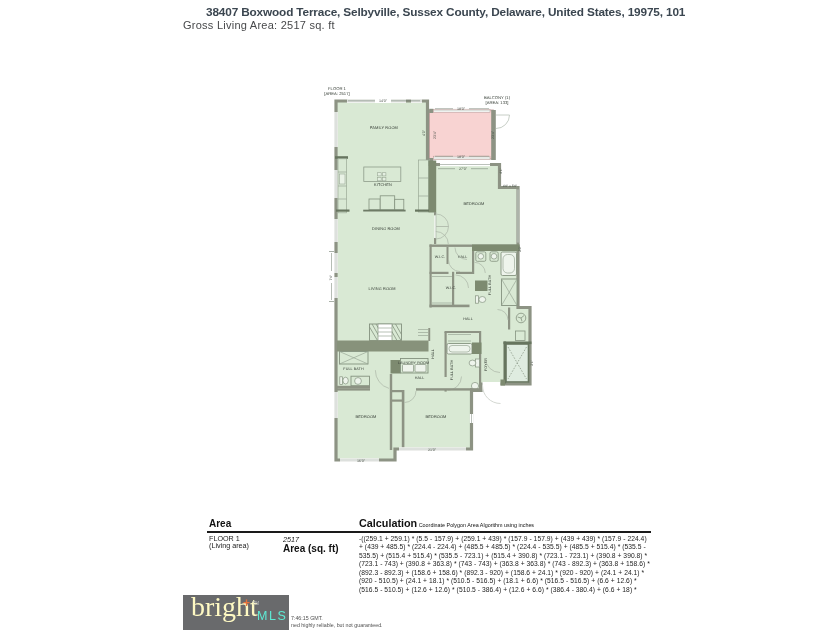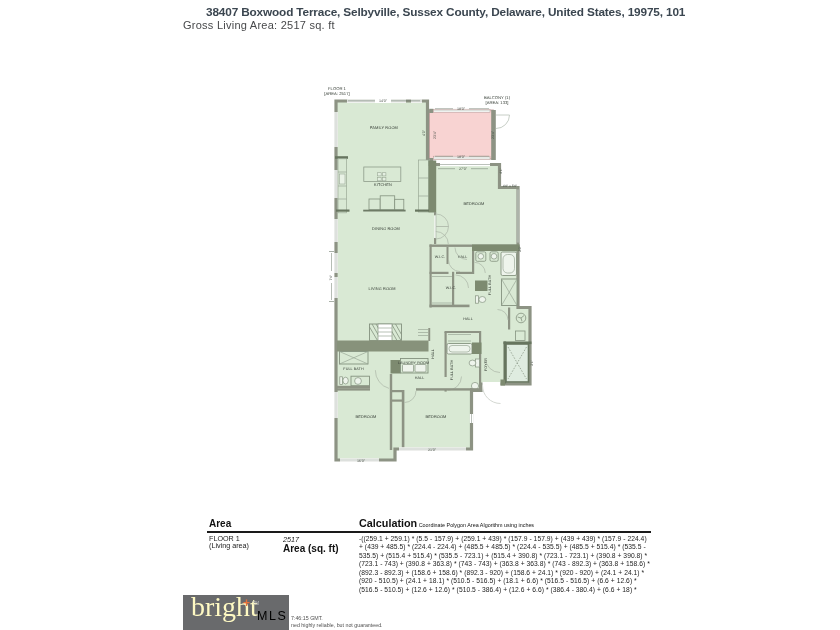--- a/index.html
+++ b/index.html
@@ -406,17 +406,17 @@
 <div class="abs" style="left:209px;top:534.5px;font-size:7.2px;color:#222;line-height:7.6px;">FLOOR 1<br>(Living area)</div>
 
 <div class="abs" style="left:283px;top:534.5px;font-size:7.2px;color:#222;font-style:italic;">2517</div>
 
 <div class="abs" style="left:359px;top:534.5px;font-size:6.7px;color:#222;line-height:8.55px;letter-spacing:0.05px;white-space:nowrap;">-((259.1 + 259.1) * (5.5 - 157.9) + (259.1 + 439) * (157.9 - 157.9) + (439 + 439) * (157.9 - 224.4)<br>+ (439 + 485.5) * (224.4 - 224.4) + (485.5 + 485.5) * (224.4 - 535.5) + (485.5 + 515.4) * (535.5 -<br>535.5) + (515.4 + 515.4) * (535.5 - 723.1) + (515.4 + 390.8) * (723.1 - 723.1) + (390.8 + 390.8) *<br>(723.1 - 743) + (390.8 + 363.8) * (743 - 743) + (363.8 + 363.8) * (743 - 892.3) + (363.8 + 158.6) *<br>(892.3 - 892.3) + (158.6 + 158.6) * (892.3 - 920) + (158.6 + 24.1) * (920 - 920) + (24.1 + 24.1) *<br>(920 - 510.5) + (24.1 + 18.1) * (510.5 - 516.5) + (18.1 + 6.6) * (516.5 - 516.5) + (6.6 + 12.6) *<br>(516.5 - 510.5) + (12.6 + 12.6) * (510.5 - 386.4) + (12.6 + 6.6) * (386.4 - 380.4) + (6.6 + 18) *</div>
 
 <div class="abs" style="left:183px;top:595px;width:106px;height:35px;background:#696a6c;">
   <div class="abs" style="left:8px;top:-4px;font-family:'Liberation Serif',serif;font-size:28px;color:#fef9c3;">bright</div>
   <div class="abs" style="left:60px;top:1px;font-size:12px;color:#e8713a;font-weight:bold;">+</div>
   <div class="abs" style="left:69.5px;top:6px;font-size:4.5px;color:#c6c7c9;">TM</div>
-  <div class="abs" style="left:74px;top:14px;font-size:12.5px;color:#000000;letter-spacing:1.6px;text-align:right;">MLS</div>
+  <div class="abs" style="left:74px;top:14px;font-size:12.5px;color:#5eead4;letter-spacing:1.6px;text-align:right;">MLS</div>
 </div>
 
 <div class="abs" style="left:291px;top:615px;font-size:5.3px;color:#4f4f4f;">7:46:15 GMT.</div>
 <div class="abs" style="left:291px;top:622px;font-size:5.3px;color:#4f4f4f;">ned highly reliable, but not guaranteed.</div>
 
 </body></html>

